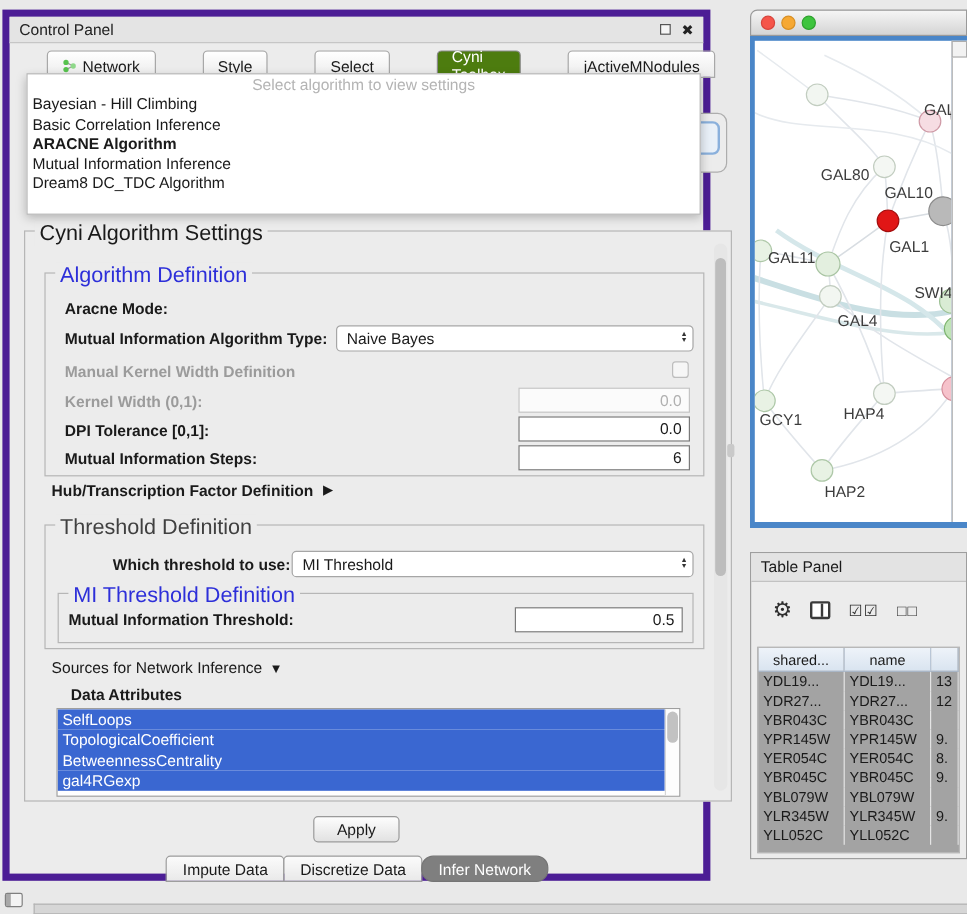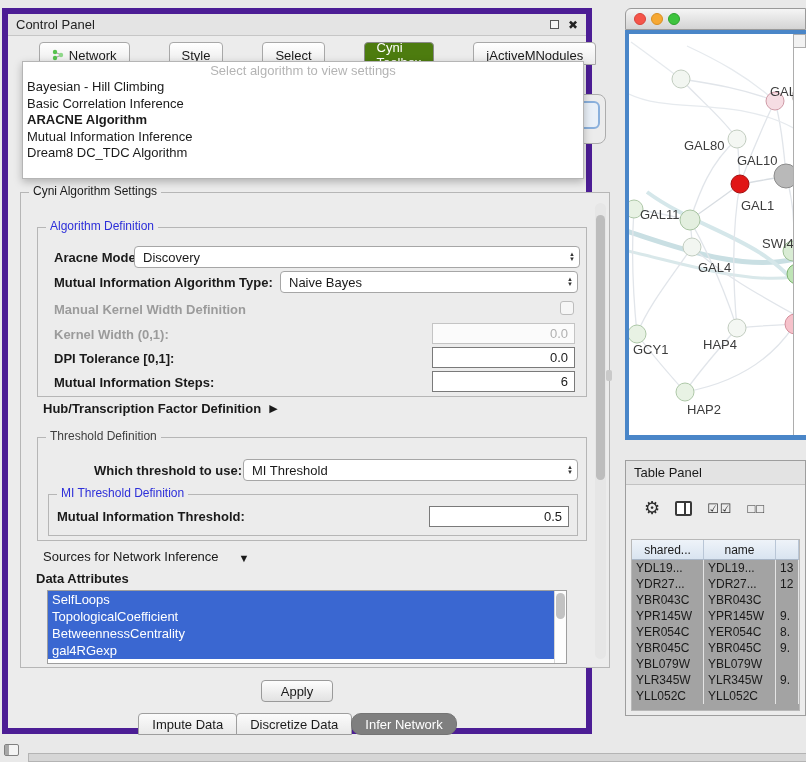--- a/index.html
+++ b/index.html
@@ -29,21 +29,21 @@
   .algo-item { line-height:16.6px; height:16.6px; padding-left:4px; font-size:13px; white-space:nowrap; }
   .algo-item.sel { font-weight:bold; }
 
   
   .help-frag { position:absolute; left:554px; top:80px; width:44px; height:50px; z-index:5;
     border:1px solid #adadad; border-radius:8px; background:#ececec; }
   .help-frag .inner { margin:6px 5px; height:28px; border:2px solid #8ab0dc; border-radius:6px; background:#e9f0f8; }
 
   
   .group { position:absolute; border:1px solid #b6b6b6; }
-  .legend { position:absolute; top:-9px; left:8px; background:#ececec; padding:0 4px; font-size:12px; white-space:nowrap; }
+  .legend { position:absolute; top:-9px; left:8px; background:#ececec; padding:0 4px; font-size:18px; white-space:nowrap; }
   .legend.blue { color:#2d2fd9; }
   .legend.green { color:#404040; }
 
   .settings { left:12px; top:178px; width:590px; height:476px; background:#ececec; }
 
   .blabel { position:absolute; font-weight:bold; font-size:13px; white-space:nowrap; }
   .blabel.dis { color:#9b9b9b; }
 
   .combo { position:absolute; height:22px; background:#ffffff; border:1px solid #a6a6a6; border-radius:4px;
     display:flex; align-items:center; justify-content:space-between; padding-left:8px; font-size:13px; }
@@ -52,21 +52,21 @@
 
   .tfield { position:absolute; height:21px; background:#ffffff; border:1px solid #7a7a7a;
     font-size:13px; text-align:right; padding:0 6px; line-height:19px; }
   .tfield.dis { border-color:#c4c4c4; color:#b0b0b0; background:#fbfbfb; }
 
   .checkbox { position:absolute; width:14px; height:14px; border:1px solid #bdbdbd; border-radius:3px; background:#f6f6f6; }
 
   .hub-row { position:absolute; left:22px; top:208px; display:flex; align-items:center; gap:8px; }
   .tri { font-size:11px; color:#1a1a1a; }
 
-  .sources-row { position:absolute; left:22px; top:356px; display:flex; align-items:flex-end; gap:20px; font-size:13px; }
+  .sources-row { position:absolute; left:22px; top:356px; display:flex; align-items:flex-end; gap:6px; font-size:13px; }
 
   .attr-listbox { position:absolute; left:26px; top:397px; width:520px; height:74px;
     background:#ffffff; border:1px solid #9e9e9e; overflow:hidden; }
   .attr-item { height:17px; line-height:17px; padding-left:4px; font-size:13px; color:#ffffff;
     background:#3a67d1; width:calc(100% - 12px); white-space:nowrap; }
   .attr-scroll { position:absolute; right:0; top:0; bottom:0; width:12px; background:#fdfdfd; border-left:1px solid #d6d6d6; }
   .attr-thumb { position:absolute; right:1px; top:2px; width:9px; height:26px; background:#c2c2c2; border-radius:5px; }
 
   .settings-scroll { position:absolute; right:3px; top:10px; width:11px; height:456px; background:#e6e6e6; border-radius:6px; }
   .settings-thumb { position:absolute; left:1px; top:12px; width:9px; height:265px; background:#bdbdbd; border-radius:5px; }
@@ -181,27 +181,20 @@
       <span class="legend">Cyni Algorithm Settings</span>
 
       <div class="settings-scroll">
         <div class="settings-thumb"></div>
       </div>
 
       <div class="group" style="left:16px; top:34px; width:550px; height:170px;">
         <span class="legend blue">Algorithm Definition</span>
 
         <span class="blabel" style="left:16px; top:22px;">Aracne Mode:</span>
-        <div class="combo" style="left:96px; top:18px; width:446px;">
-          <span>Discovery</span>
-          <span class="carr">
-              <i>▲</i>
-              <i>▼</i>
-            </span>
-        </div>
 
         <span class="blabel" style="left:16px; top:47px;">Mutual Information Algorithm Type:</span>
         <div class="combo" style="left:242px; top:43px; width:298px;">
           <span>Naive Bayes</span>
           <span class="carr">
               <i>▲</i>
               <i>▼</i>
             </span>
         </div>
 
@@ -240,21 +233,21 @@
           <span class="blabel" style="left:8px; top:14px;">Mutual Information Threshold:</span>
           <div class="tfield" style="left:380px; top:11px; width:140px;">0.5</div>
         </div>
       </div>
 
       <div class="sources-row">
         <span>Sources for Network Inference</span>
         <span class="tri">▼</span>
       </div>
 
-      <span class="blabel" style="left:15px; top:378px;">Data Attributes</span>
+      <span class="blabel" style="left:38px; top:378px;">Data Attributes</span>
 
       <div class="attr-listbox">
         <div>
             <div class="attr-item">SelfLoops</div>
             <div class="attr-item">TopologicalCoefficient</div>
             <div class="attr-item">BetweennessCentrality</div>
             <div class="attr-item">gal4RGexp</div>
           </div>
         <div class="attr-scroll">
           <div class="attr-thumb"></div>

